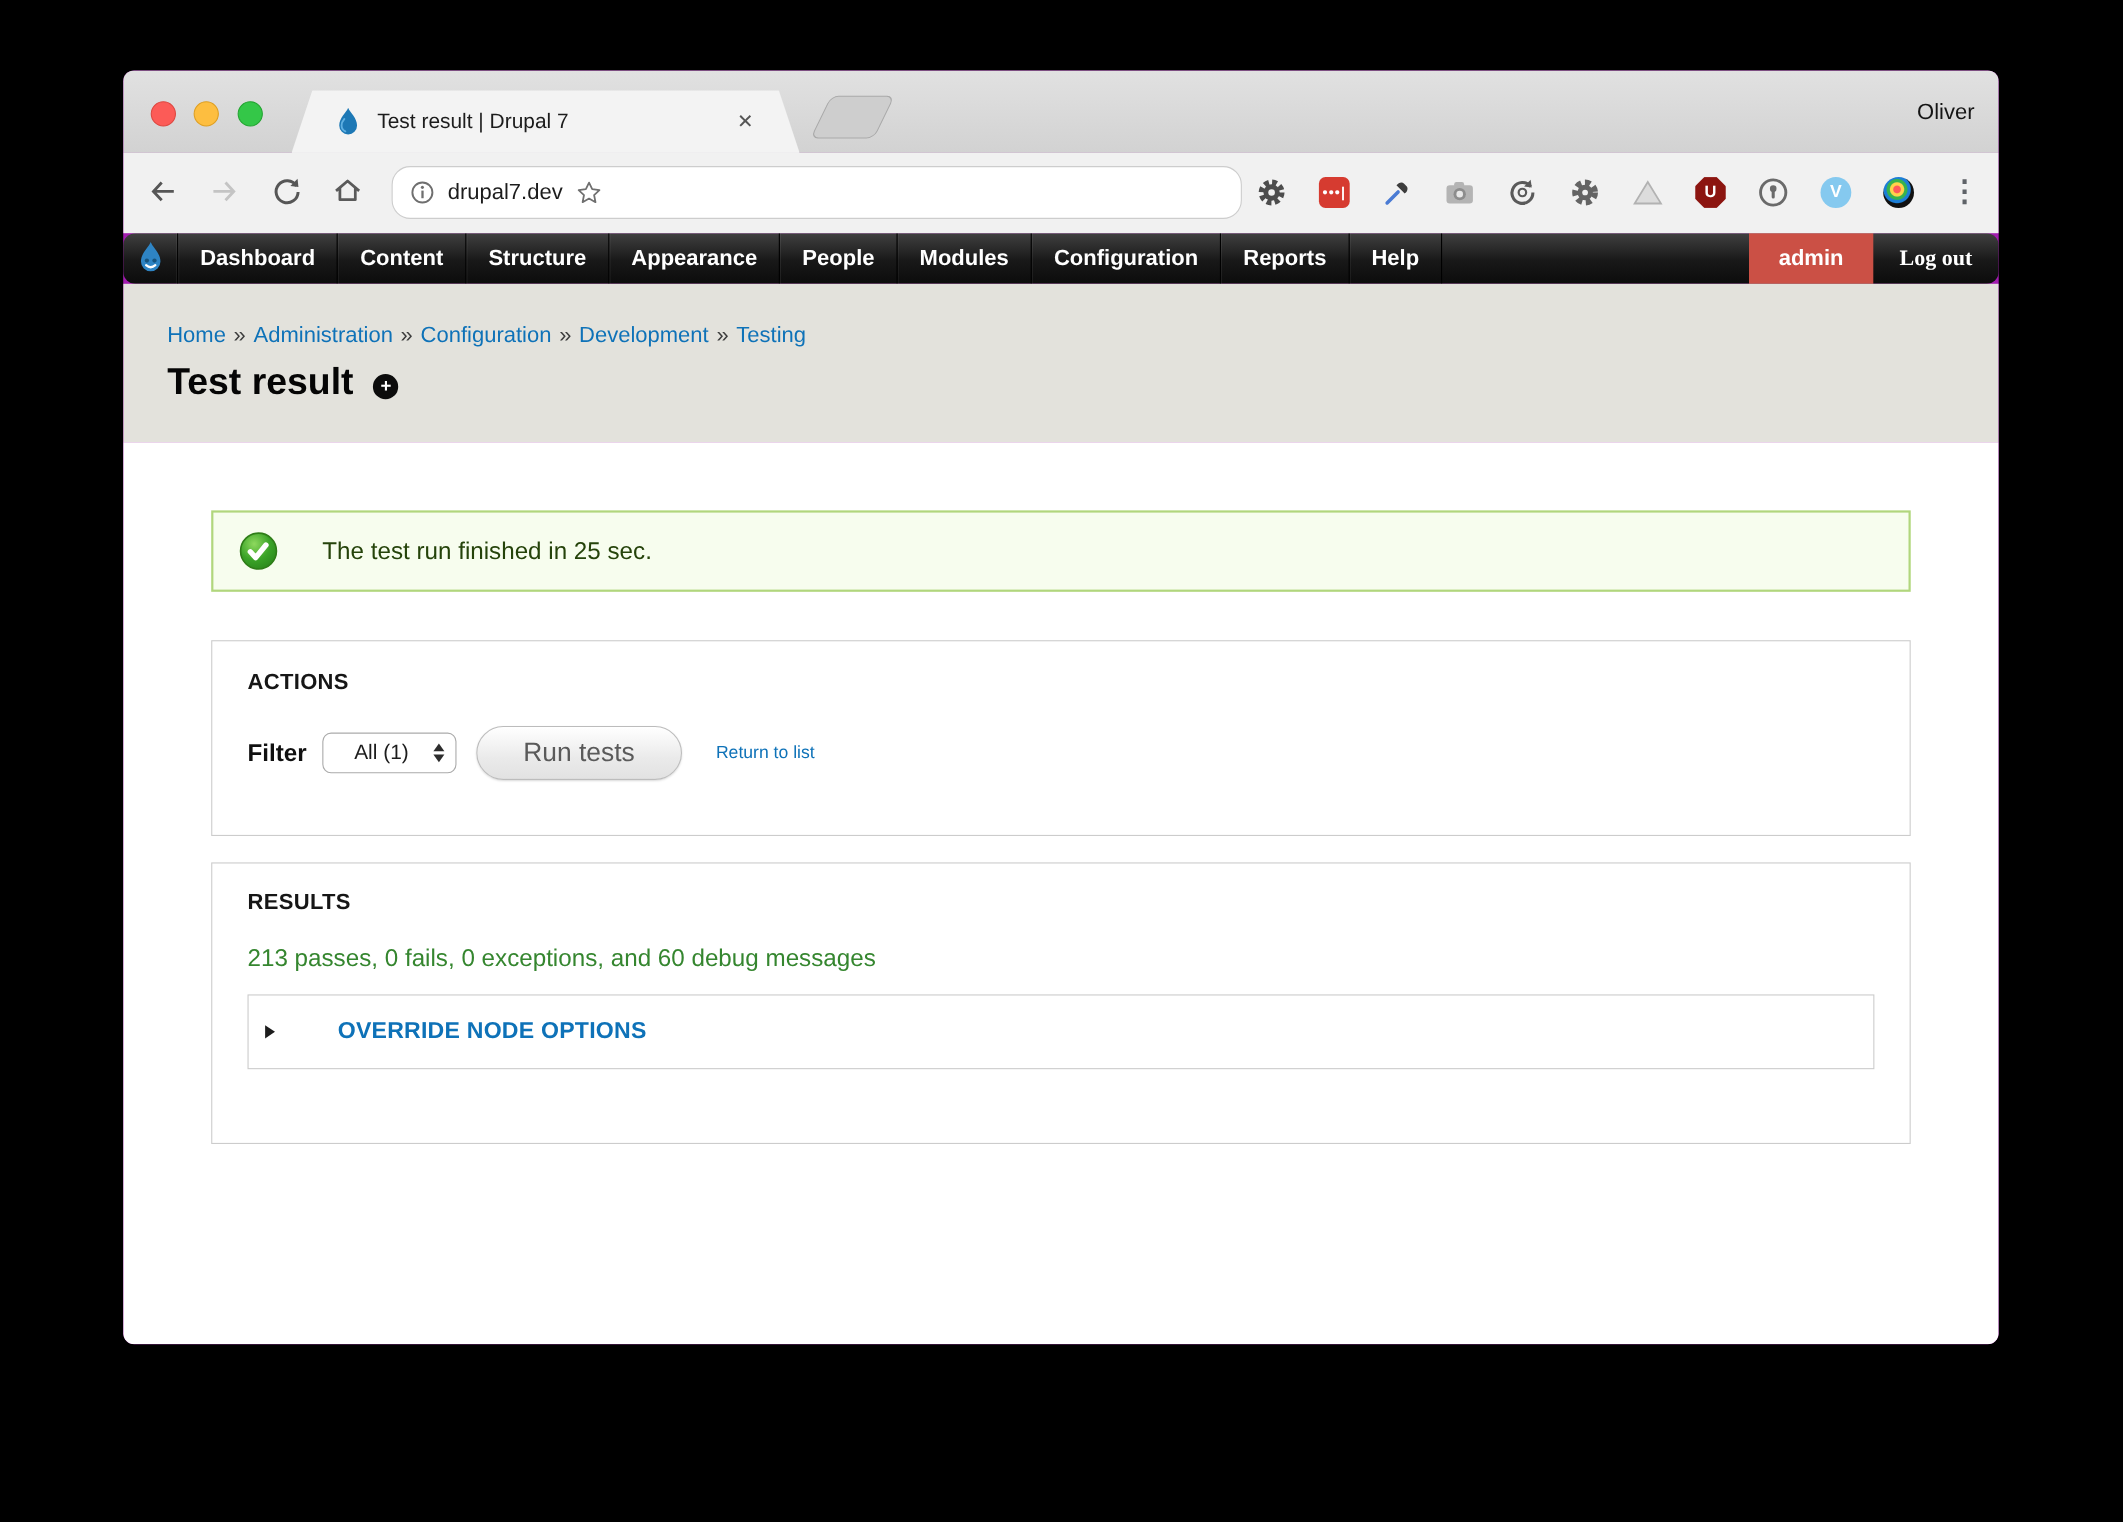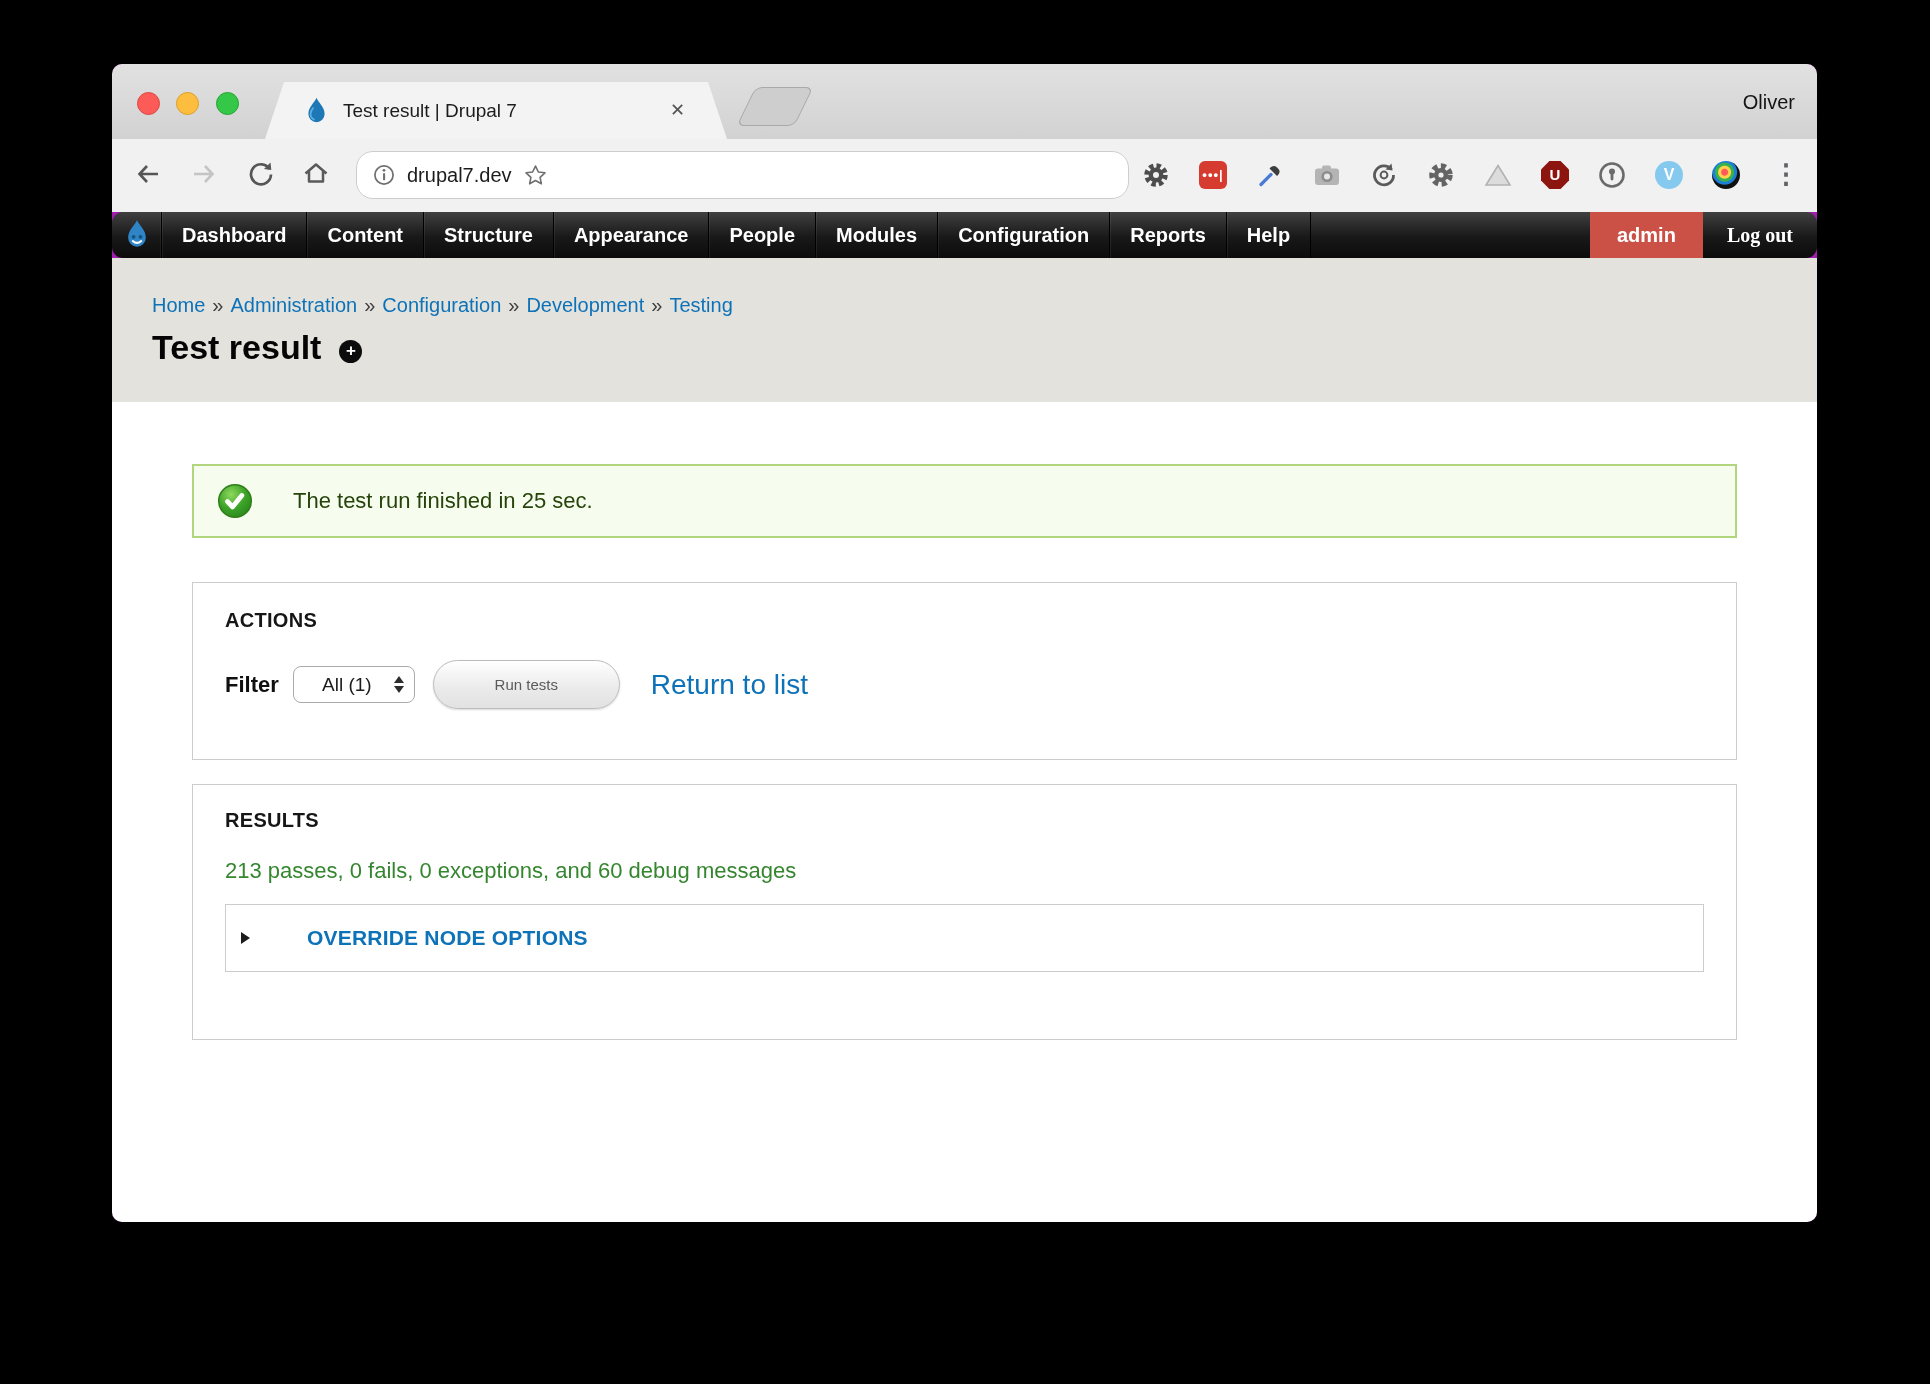--- a/index.html
+++ b/index.html
@@ -78,23 +78,23 @@
   .filter-label { font-size:22px; font-weight:bold; color:#101010; }
   .select { margin-left:14px; width:122px; height:37px; border:1px solid #ababab; border-radius:8px;
             background:#fff; display:flex; align-items:center; padding:0 10px 0 6px; }
   .select-value { flex:1; text-align:center; font-size:19px; color:#1c1c1c; }
   .stepper { display:flex; flex-direction:column; gap:3px; }
   .tri-up { width:0; height:0; border-left:5px solid transparent; border-right:5px solid transparent;
             border-bottom:7px solid #2d2d2d; }
   .tri-down { width:0; height:0; border-left:5px solid transparent; border-right:5px solid transparent;
               border-top:7px solid #2d2d2d; }
   .run-btn { margin-left:18px; width:187px; height:49px; border:1px solid #bcbcbc; border-radius:25px;
-             background:linear-gradient(#ffffff,#eaeaea 60%,#e2e2e2); color:#5a5a5a; font-size:15px;
+             background:linear-gradient(#ffffff,#eaeaea 60%,#e2e2e2); color:#5a5a5a; font-size:24px;
              box-shadow:0 1px 2px rgba(0,0,0,0.15); display:flex; align-items:center; justify-content:center; }
-  .return-link { margin-left:31px; font-size:28px; color:#0e72b8; text-decoration:none; }
+  .return-link { margin-left:31px; font-size:16px; color:#0e72b8; text-decoration:none; }
 
   .results { height:256px; margin-top:24px; padding:24px 32px; }
   .summary { margin-top:26px; font-size:22px; color:#35862f; }
   .collapsible { margin-top:20px; height:68px; border:1px solid #ccc; display:flex;
                  align-items:center; padding-left:15px;gap:48px; }
   .tri-right { width:0; height:0; border-left:9px solid #1c1c1c; border-top:6px solid transparent;
                border-bottom:6px solid transparent; }
   .collapsible-label { margin-left:9px; font-size:21px; font-weight:bold; color:#0e72b8;
                        letter-spacing:0.2px; }
 </style>

